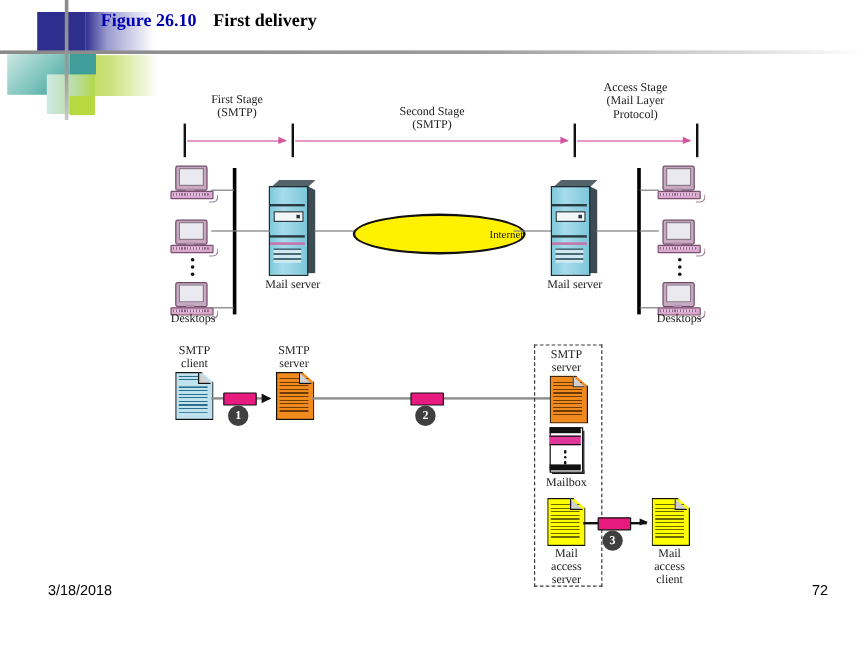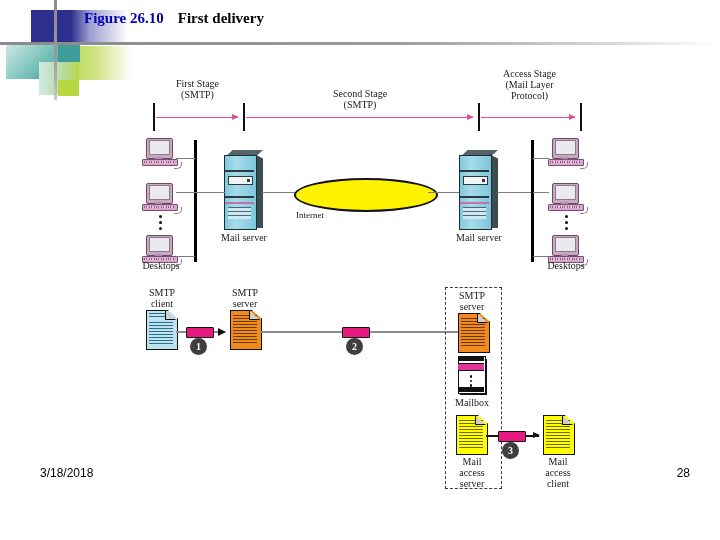--- a/index.html
+++ b/index.html
@@ -99,21 +99,21 @@
   .tw-drive { position:absolute; left:4px; top:26px; width:23px; height:7px;
               background:#f2f6f7; border:1px solid #2a3a40; }
   .tw-drive::after { content:""; position:absolute; right:2px; top:2px; width:3px; height:3px; background:#2a3a40; }
   .tw-pink { position:absolute; left:1px; top:52px; width:29px; height:2px; background:#c96fa8; }
   .tw-vents { position:absolute; left:4px; top:57px; width:23px; height:12px;
               background:repeating-linear-gradient(to bottom,#4b6974 0 1.5px,#cfe9f2 1.5px 4px); }
 
   
   .cloud { position:absolute; background:#fff200; border:2.5px solid #111111; border-radius:50%; }
   .cloud span { position:absolute; left:0; right:0; top:50%; transform:translateY(-50%);
-                text-align:left; font-family:"Liberation Serif", serif; font-size:9px; color:#1a1a1a;margin-top:20px; }
+                text-align:right; font-family:"Liberation Serif", serif; font-size:9px; color:#1a1a1a; }
 
   
   .doc { position:absolute; width:30px; height:38px; }
   .doc-body { position:absolute; left:0; top:0; width:30px; height:38px;
               border:1px solid #111111;
               clip-path:polygon(0 0,68% 0,100% 22%,100% 100%,0 100%); }
   .doc-lines { position:absolute; left:3px; top:12px; width:24px; height:22px; }
   .doc-fold { position:absolute; right:0; top:0; width:10px; height:9px;
               background:#cfcfcf; border-left:1px solid #111; border-bottom:1px solid #111;
               clip-path:polygon(0 0,100% 100%,0 100%); }
@@ -147,21 +147,21 @@
 
   
   .badge { position:absolute; width:17px; height:17px; border-radius:50%;
            background:#3f3f3f; color:#ffffff; font-family:"Liberation Serif", serif;
            font-size:10px; font-weight:bold; text-align:center; line-height:17px; }
 
   
   .dashbox { position:absolute; border:1.5px dashed #3a3a3a; }
 
   
-  #footer { position:absolute; left:0; top:462px; width:720px; height:30px; }
+  #footer { position:absolute; left:0; top:481px; width:720px; height:30px; }
   #footer .ft { position:absolute; font-size:12px; color:#000000; font-family:"Liberation Sans", sans-serif; }
   #ft-date { left:40px; top:4px; }
   #ft-center { left:283px; top:4px; }
   #ft-page { right:30px; top:4px; }
 </style>
 </head>
 <body>
 
 <div id="corner-motif">
   <div class="motif-blue-fade"></div>
@@ -396,14 +396,14 @@
   <div class="lbl" style="left:530px; top:396px; width:56px;">
     <div>Mail</div>
     <div>access</div>
     <div>client</div>
   </div>
 
 </div>
 
 <div id="footer">
   <div class="ft" id="ft-date">3/18/2018</div>
-  <div class="ft" id="ft-page">28</div>
+  <div class="ft" id="ft-page">72</div>
 </div>
 
 </body></html>

